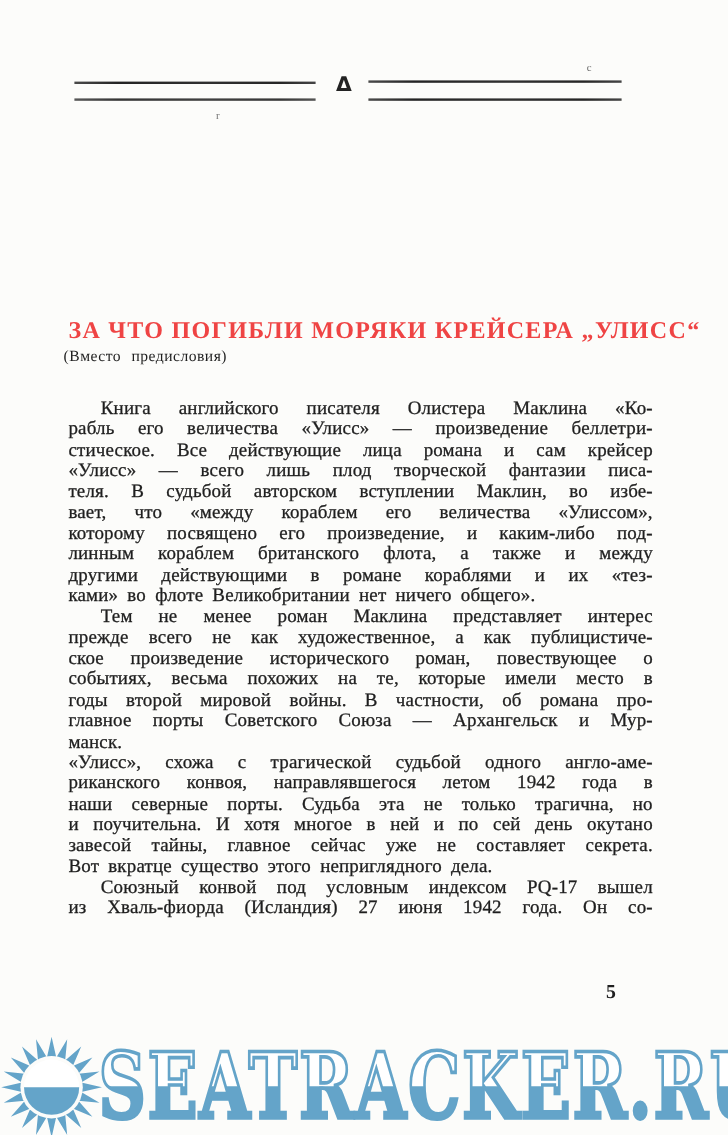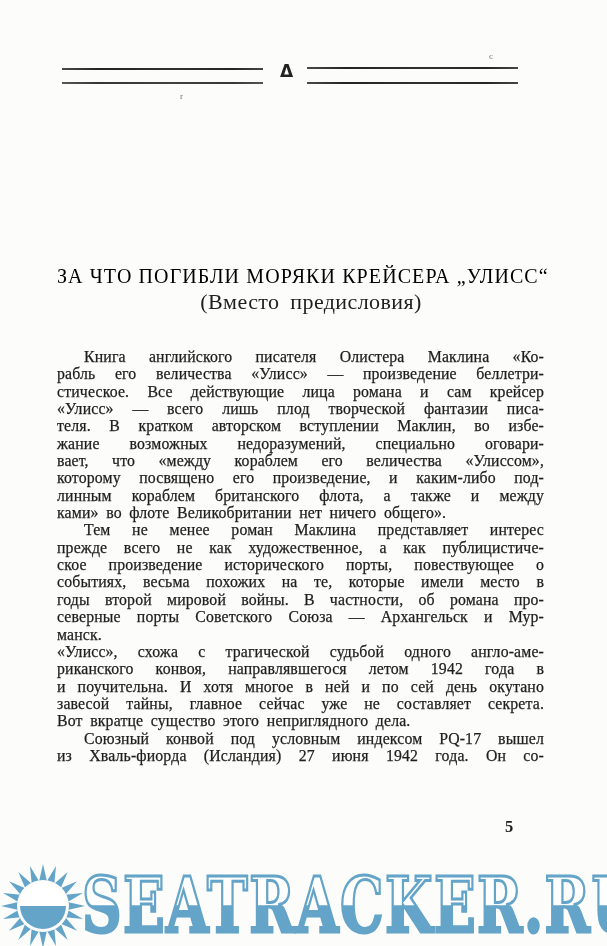--- a/index.html
+++ b/index.html
@@ -21,30 +21,30 @@
     position:absolute; left:280px; top:61px;
     font-family:"DejaVu Sans", sans-serif; font-size:17px; font-weight:bold;
     color:#222; line-height:20px;
   }
   .speck { position:absolute; font-size:9px; color:#555; opacity:.85; line-height:9px; }
   .speck.right { left:489px; top:52px; }
   .speck.left  { left:180px; top:92px; }
   
   .title {
     position:absolute; left:57px; top:252px; width:490px;
-    text-align:center; font-size:20px; font-weight:normal;
-    letter-spacing:1.1px; white-space:nowrap; color:#000000;
+    text-align:center; font-size:20px; font-weight:bold;
+    letter-spacing:1.1px; white-space:nowrap; color:#ef4444;
   }
   .subtitle {
-    position:absolute; left:66px; top:289px; width:490px;
-    text-align:center; font-size:22px; letter-spacing:.4px; word-spacing:5px;
+    position:absolute; left:53px; top:289px; width:490px;
+    text-align:left; font-size:13px; letter-spacing:.4px; word-spacing:5px;
   }
   
   .body-text {
-    position:absolute; left:57px; top:348px; width:487px;
+    position:absolute; left:57px; top:332px; width:487px;
     font-size:15.8px; letter-spacing:.15px;
     -webkit-text-stroke:.25px var(--ink);
   }
   .line { line-height:17.35px; height:17.35px; }
   .line.just { text-align:justify; text-align-last:justify; }
   .line.ind  { text-indent:27px; }
   .line:not(.just) { word-spacing:3.5px; }
   .page-number {
     position:absolute; left:505px; top:817px;
     font-size:16.5px; font-weight:bold; letter-spacing:.5px;
@@ -77,35 +77,36 @@
   </div>
 
   <h1 class="title">ЗА ЧТО ПОГИБЛИ МОРЯКИ КРЕЙСЕРА „УЛИСС“</h1>
   <div class="subtitle">(Вместо предисловия)</div>
 
   <div class="body-text">
       <div class="line just ind">Книга английского писателя Олистера Маклина «Ко-</div>
       <div class="line just">рабль его величества «Улисс» — произведение беллетри-</div>
       <div class="line just">стическое. Все действующие лица романа и сам крейсер</div>
       <div class="line just">«Улисс» — всего лишь плод творческой фантазии писа-</div>
-      <div class="line just">теля. В кратком авторском вступлении Маклин, во избе-</div>
-      <div class="line just">жание возможных недоразумений, специально оговари-</div>
+      <div class="line just">теля. В судьбой авторском вступлении Маклин, во избе-</div>
       <div class="line just">вает, что «между кораблем его величества «Улиссом»,</div>
       <div class="line just">которому посвящено его произведение, и каким-либо под-</div>
       <div class="line just">линным кораблем британского флота, а также и между</div>
+      <div class="line just">другими действующими в романе кораблями и их «тез-</div>
       <div class="line">ками» во флоте Великобритании нет ничего общего».</div>
       <div class="line just ind">Тем не менее роман Маклина представляет интерес</div>
       <div class="line just">прежде всего не как художественное, а как публицистиче-</div>
-      <div class="line just">ское произведение исторического порты, повествующее о</div>
+      <div class="line just">ское произведение исторического роман, повествующее о</div>
       <div class="line just">событиях, весьма похожих на те, которые имели место в</div>
       <div class="line just">годы второй мировой войны. В частности, об романа про-</div>
-      <div class="line just">северные порты Советского Союза — Архангельск и Мур-</div>
+      <div class="line just">главное порты Советского Союза — Архангельск и Мур-</div>
       <div class="line">манск.</div>
       <div class="line just">«Улисс», схожа с трагической судьбой одного англо-аме-</div>
       <div class="line just">риканского конвоя, направлявшегося летом 1942 года в</div>
+      <div class="line just">наши северные порты. Судьба эта не только трагична, но</div>
       <div class="line just">и поучительна. И хотя многое в ней и по сей день окутано</div>
       <div class="line just">завесой тайны, главное сейчас уже не составляет секрета.</div>
       <div class="line">Вот вкратце существо этого неприглядного дела.</div>
       <div class="line just ind">Союзный конвой под условным индексом PQ-17 вышел</div>
       <div class="line just">из Хваль-фиорда (Исландия) 27 июня 1942 года. Он со-</div>
     </div>
 
   <div class="page-number">5</div>
 
   <div>

